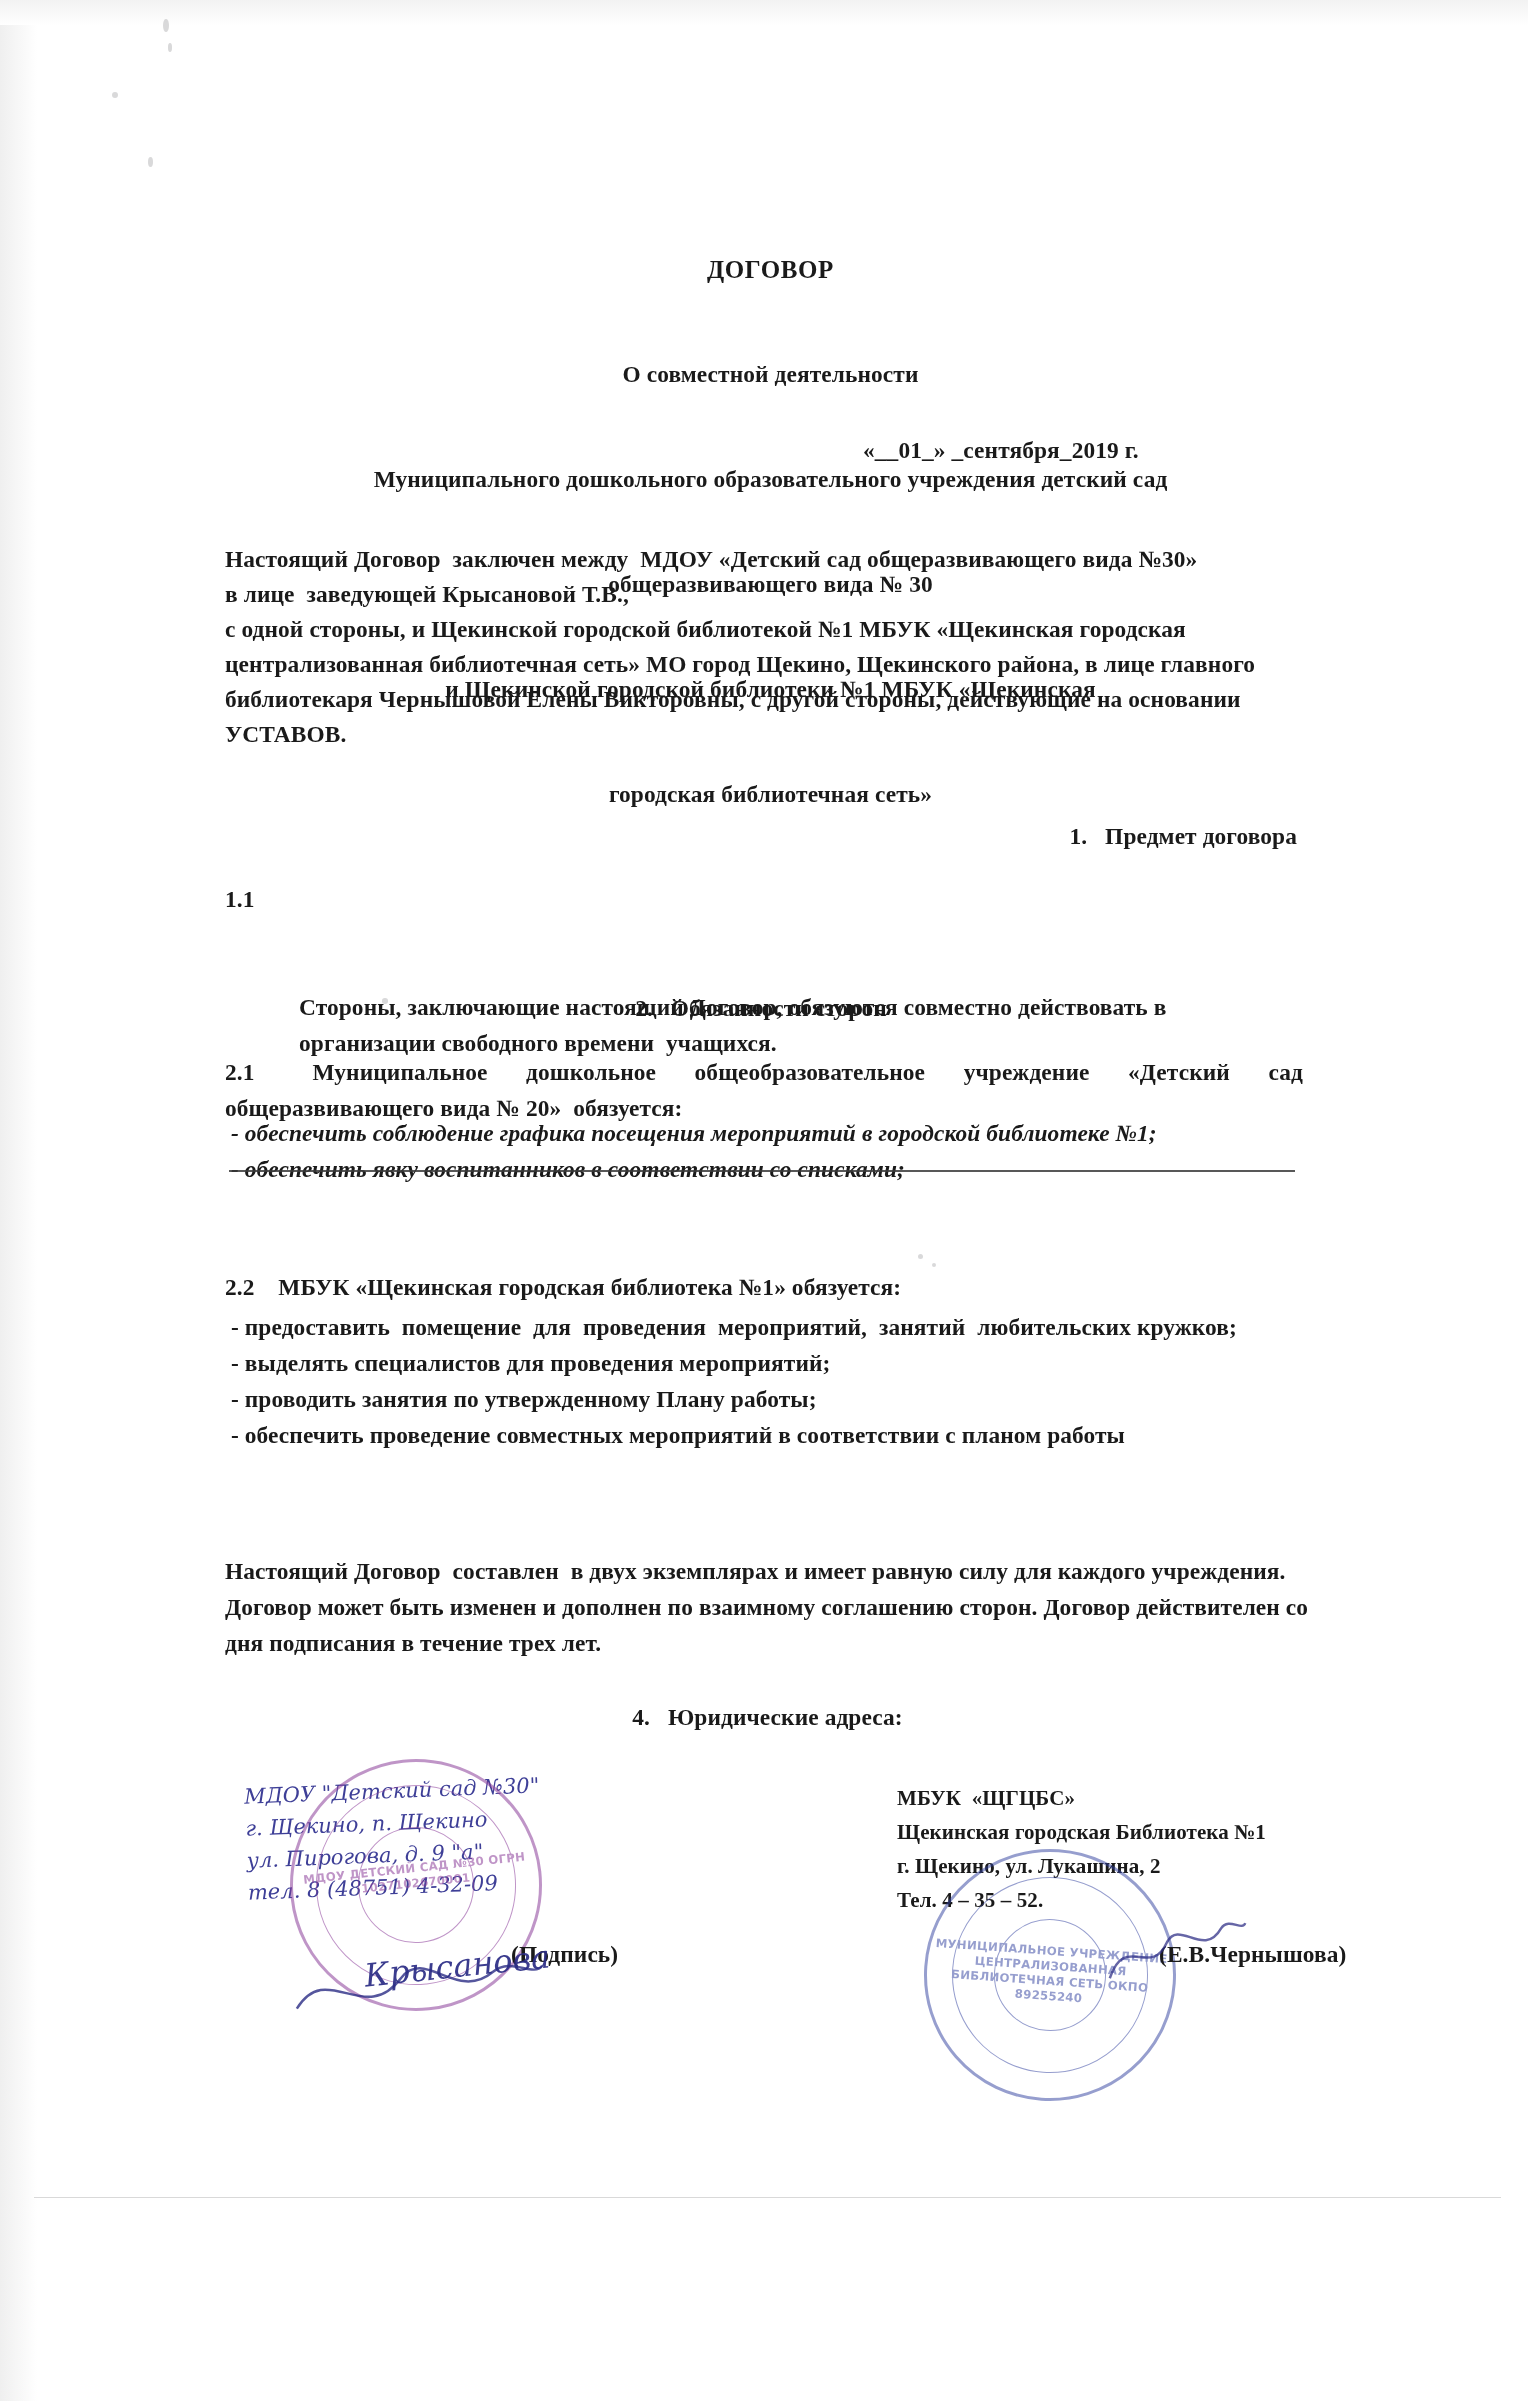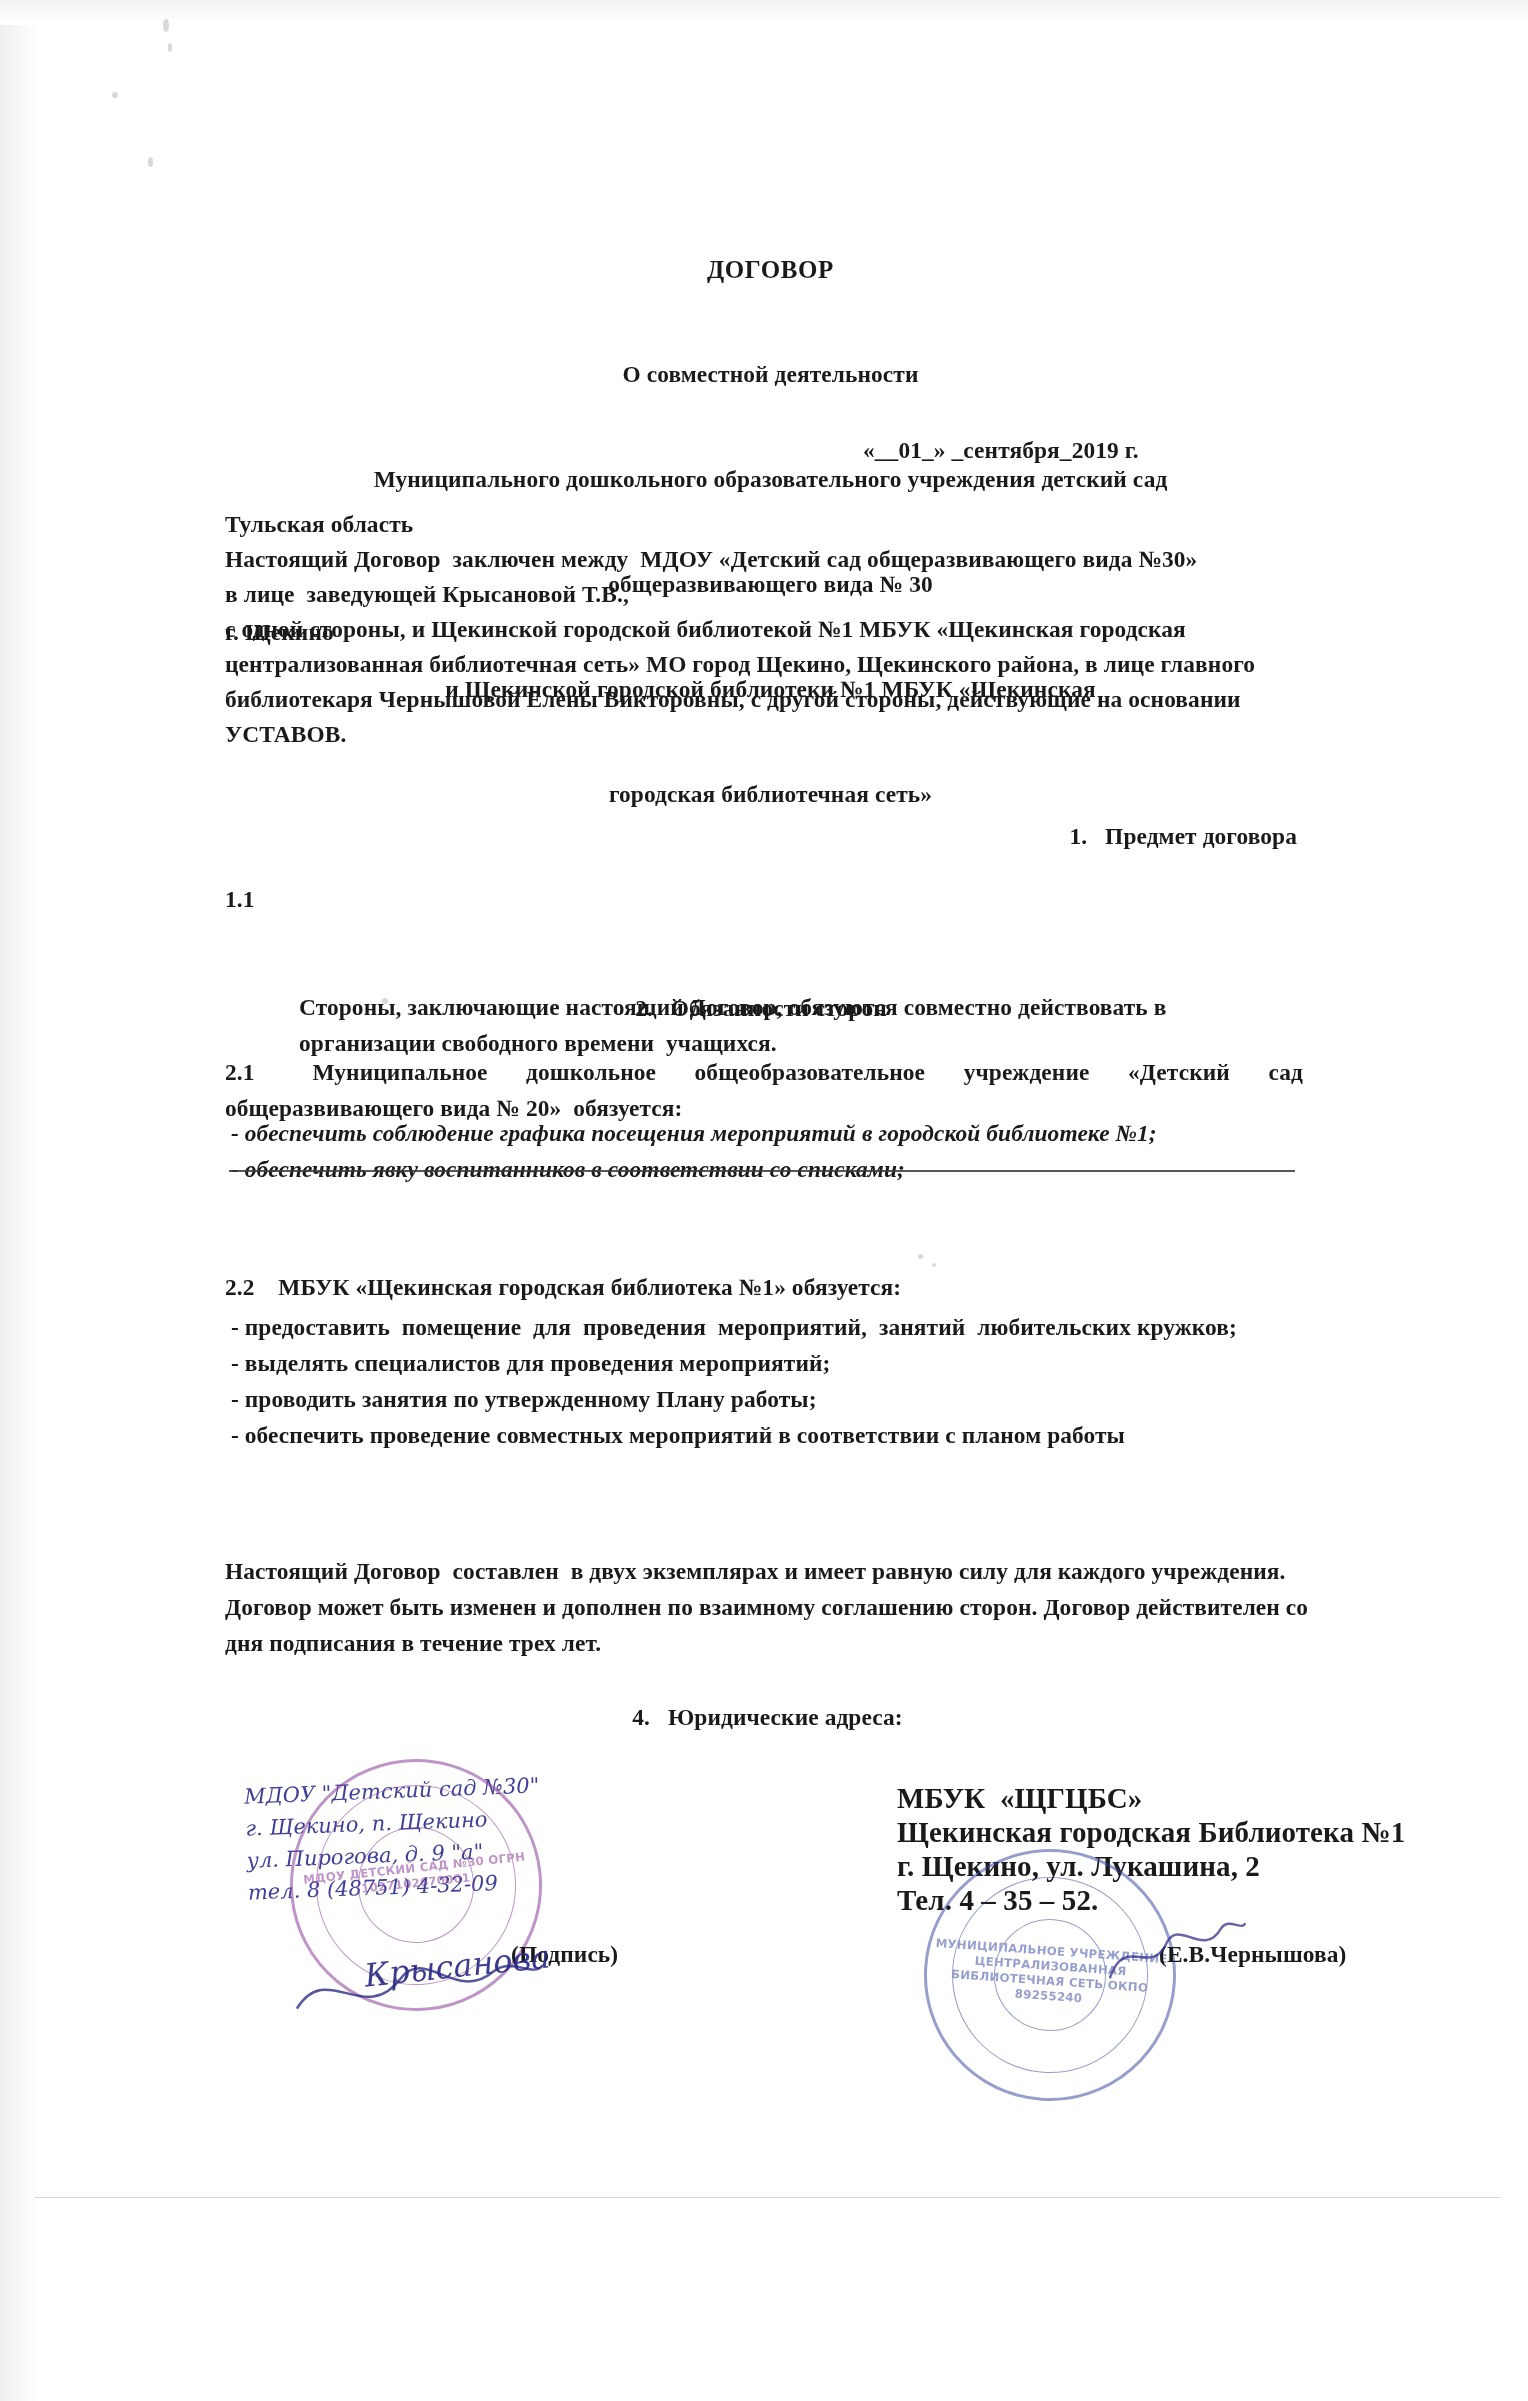--- a/index.html
+++ b/index.html
@@ -99,21 +99,21 @@
   }
 
   .para-22 { left: 225px; top: 1269px; width: 1085px; font-size: 23.4px; line-height: 36px; }
   .para-22-list { left: 225px; top: 1309px; width: 1085px; font-size: 23.4px; line-height: 36px; text-align: justify; }
 
   .heading-3 { left: 225px; top: 1504px; width: 1085px; text-align: center; font-size: 23.4px; }
   .para-3 { left: 225px; top: 1553px; width: 1085px; font-size: 23.4px; line-height: 36px; }
 
   .heading-4 { left: 225px; top: 1701px; width: 1085px; text-align: center; font-size: 23.4px; }
 
-  .addr-right { left: 897px; top: 1781px; width: 555px; font-size: 29px; line-height: 34px; }
+  .addr-right { left: 897px; top: 1781px; width: 555px; font-size: 21px; line-height: 34px; }
   .sign-left-label { left: 511px; top: 1938px; font-size: 23.4px; }
   .sign-right-label { left: 1159px; top: 1938px; font-size: 23.4px; }
 
   
   .hand {
     position: absolute;
     font-family: "DejaVu Serif", serif;
     font-style: italic;
     color: #2e2f8f;
     font-size: 21px;
@@ -233,24 +233,20 @@
 
     <div class="t title-block">
       <div class="title-line1">ДОГОВОР</div>
       <div>О совместной деятельности</div>
       <div>Муниципального дошкольного образовательного учреждения детский сад</div>
       <div>общеразвивающего вида № 30</div>
       <div>и Щекинской городской библиотеки №1 МБУК «Щекинская</div>
       <div>городская библиотечная сеть»</div>
     </div>
 
-    <div class="t place">
-      <div>Тульская область</div>
-      <div>г. Щекино</div>
-    </div>
     <div class="t date">«__01_» _сентября_2019 г.</div>
 
     <div class="t para-intro">Настоящий Договор  заключен между  МДОУ «Детский сад общеразвивающего вида №30»
 в лице  заведующей Крысановой Т.В.,
 с одной стороны, и Щекинской городской библиотекой №1 МБУК «Щекинская городская централизованная библиотечная сеть» МО город Щекино, Щекинского района, в лице главного библиотекаря Чернышовой Елены Викторовны, с другой стороны, действующие на основании УСТАВОВ.</div>
 
     <div class="t heading-1">1.   Предмет договора</div>
     <div class="t para-11">
       <span class="num">1.1</span>
       <span class="body">Стороны, заключающие настоящий Договор, обязуются совместно действовать в организации свободного времени  учащихся.</span>

